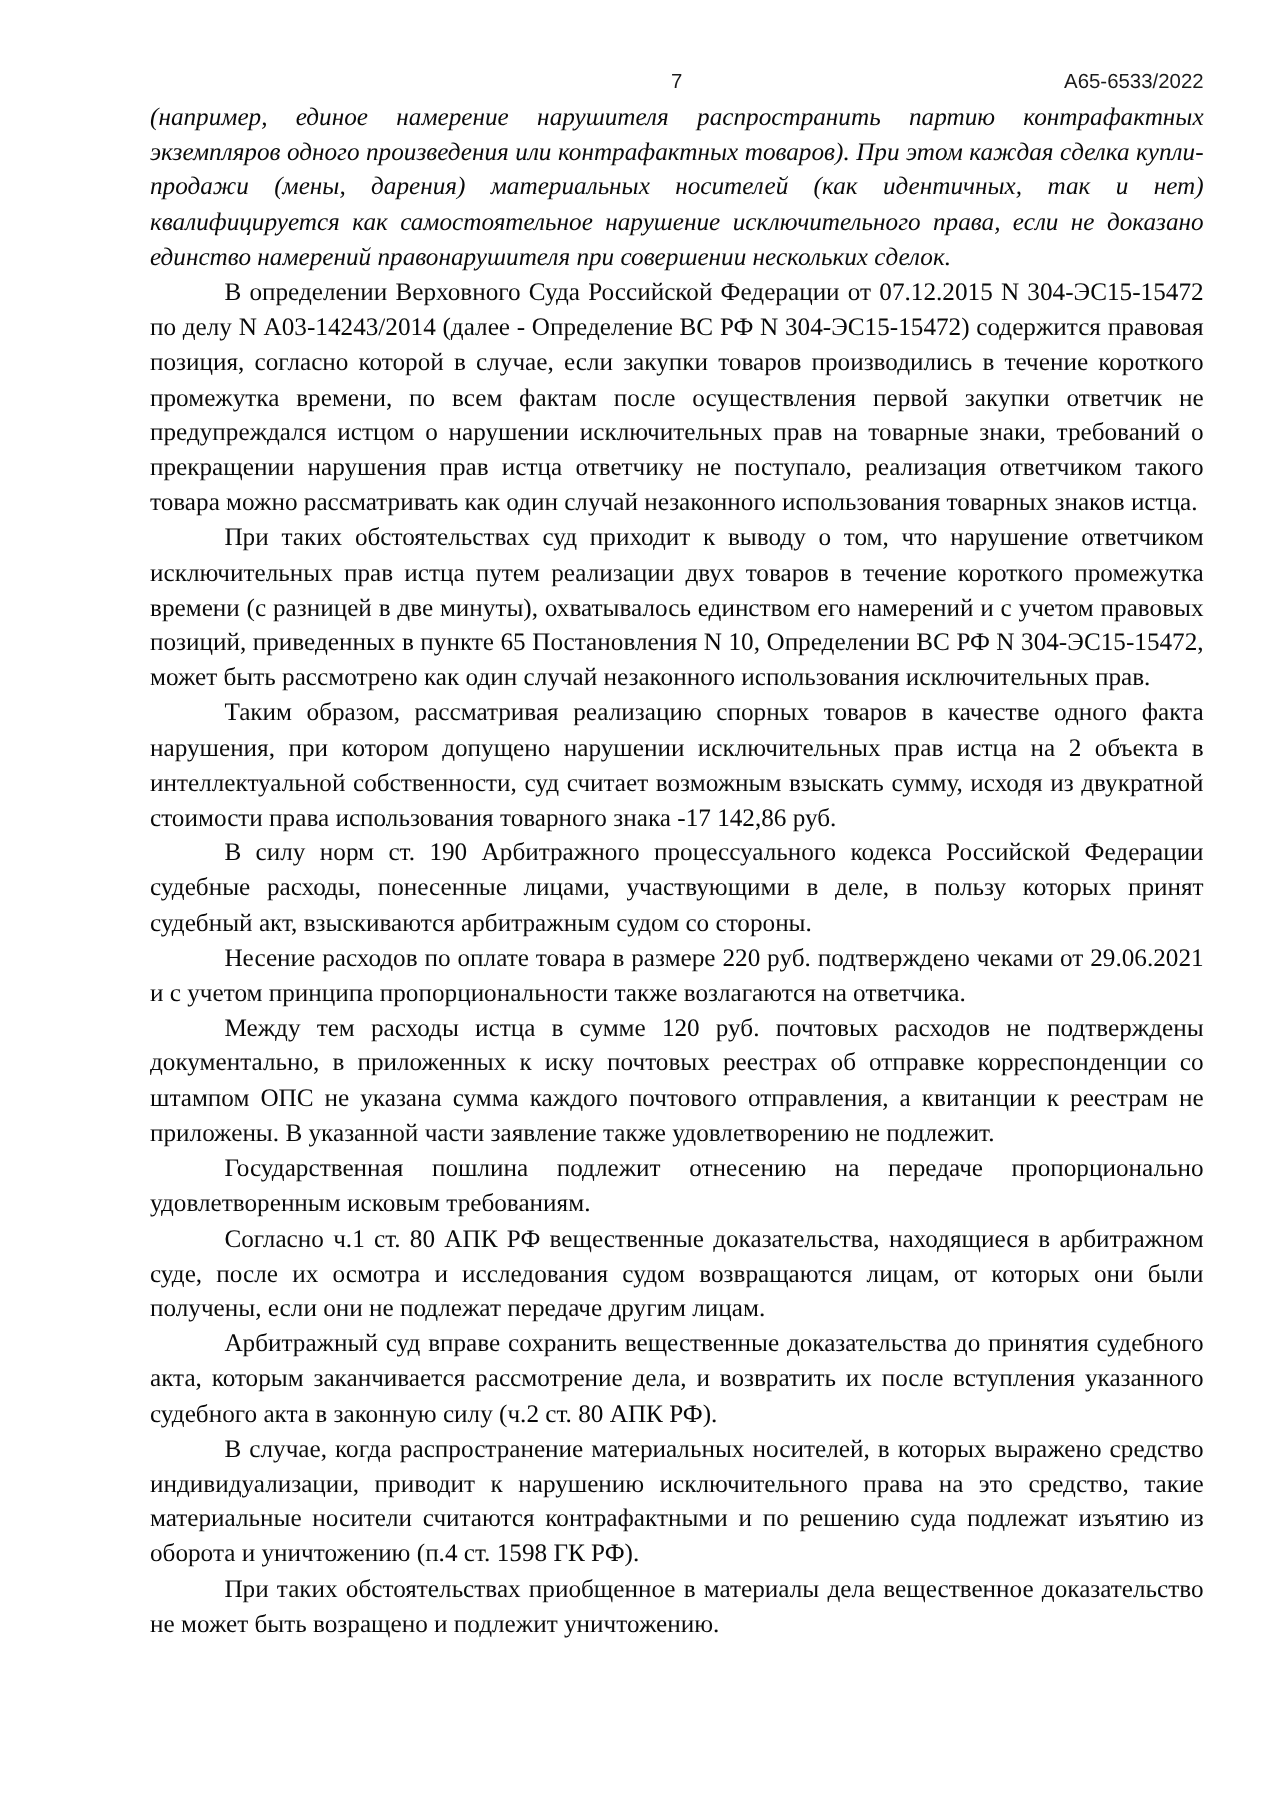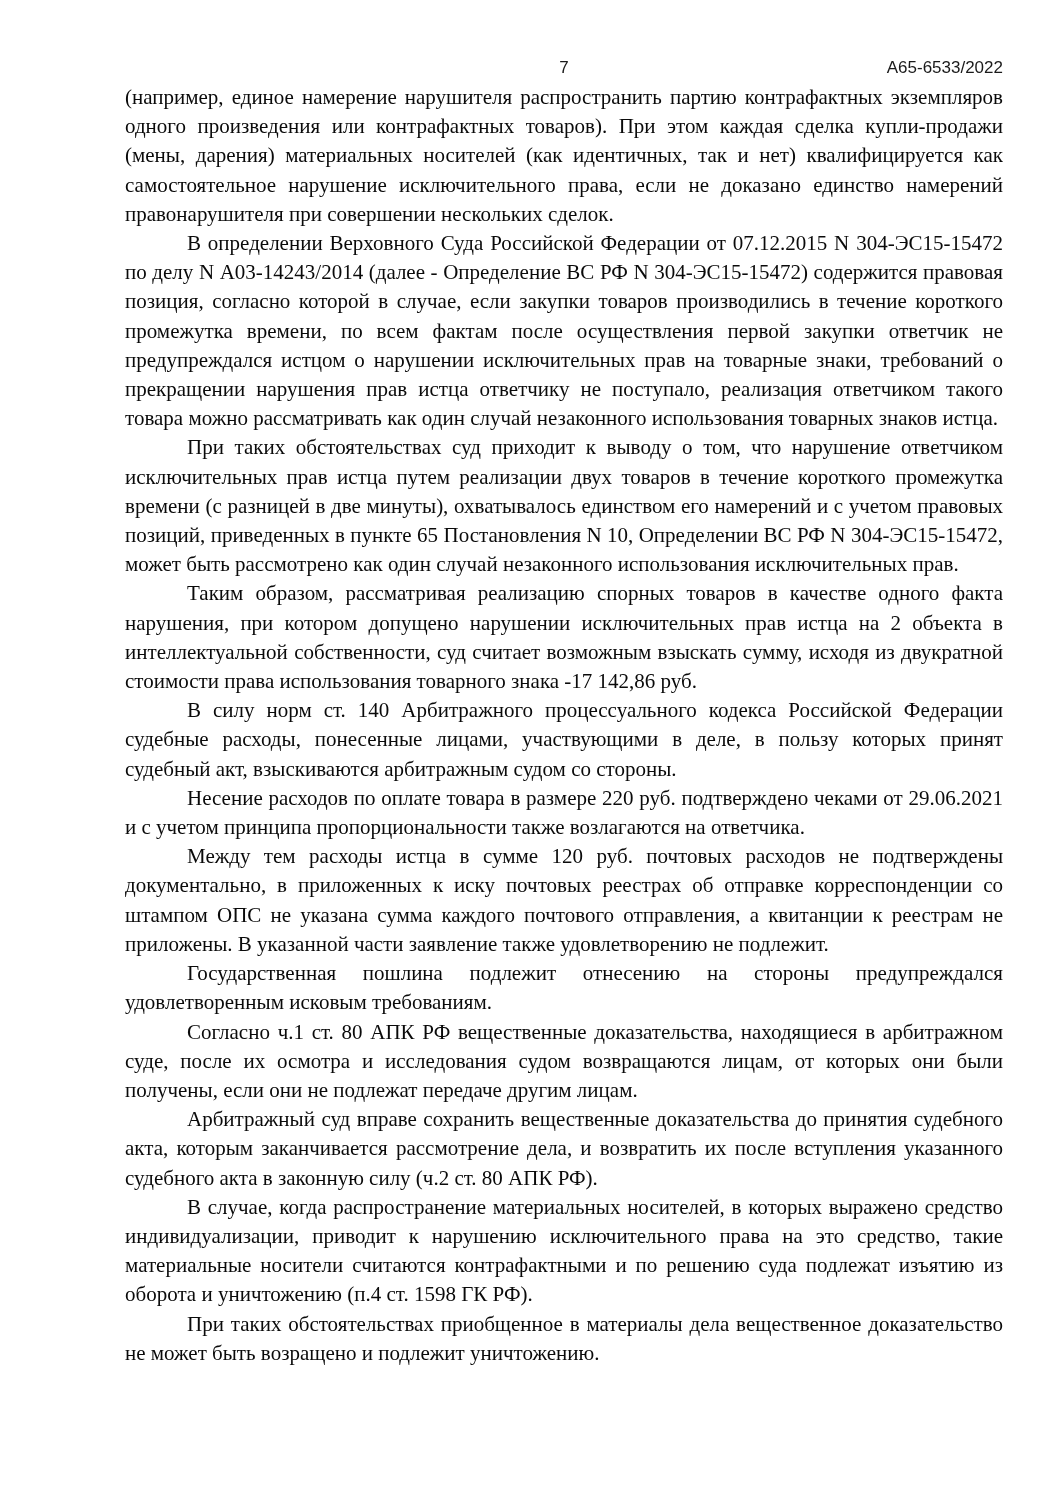--- a/index.html
+++ b/index.html
@@ -47,41 +47,42 @@
     text-align: justify;
     color: #0a0a0a;
   }
   .doc-body p {
     margin: 0;
     padding: 0;
     text-indent: 62px;
   }
   .doc-body p.no-indent {
     text-indent: 0;
+    font-style: italic;
   }
 </style>
 </head>
 <body>
 
 <div class="page">
 
   <div class="header">
     <span class="page-num">7</span>
     <span class="case-num">А65-6533/2022</span>
   </div>
 
   <div class="doc-body">
     <p class="no-indent">(например, единое намерение нарушителя распространить партию контрафактных экземпляров одного произведения или контрафактных товаров). При этом каждая сделка купли-продажи (мены, дарения) материальных носителей (как идентичных, так и нет) квалифицируется как самостоятельное нарушение исключительного права, если не доказано единство намерений правонарушителя при совершении нескольких сделок.</p>
     <p>В определении Верховного Суда Российской Федерации от 07.12.2015 N 304-ЭС15-15472 по делу N А03-14243/2014 (далее - Определение ВС РФ N 304-ЭС15-15472) содержится правовая позиция, согласно которой в случае, если закупки товаров производились в течение короткого промежутка времени, по всем фактам после осуществления первой закупки ответчик не предупреждался истцом о нарушении исключительных прав на товарные знаки, требований о прекращении нарушения прав истца ответчику не поступало, реализация ответчиком такого товара можно рассматривать как один случай незаконного использования товарных знаков истца.</p>
     <p>При таких обстоятельствах суд приходит к выводу о том, что нарушение ответчиком исключительных прав истца путем реализации двух товаров в течение короткого промежутка времени (с разницей в две минуты), охватывалось единством его намерений и с учетом правовых позиций, приведенных в пункте 65 Постановления N 10, Определении ВС РФ N 304-ЭС15-15472, может быть рассмотрено как один случай незаконного использования исключительных прав.</p>
     <p>Таким образом, рассматривая реализацию спорных товаров в качестве одного факта нарушения, при котором допущено нарушении исключительных прав истца на 2 объекта в интеллектуальной собственности, суд  считает возможным  взыскать сумму, исходя из двукратной стоимости права использования товарного знака -17 142,86 руб.</p>
-    <p>В силу норм ст. 140 Арбитражного процессуального кодекса Российской Федерации судебные расходы, понесенные лицами, участвующими в деле, в пользу которых принят судебный акт, взыскиваются арбитражным судом со стороны.</p>
+    <p>В силу норм ст. 190 Арбитражного процессуального кодекса Российской Федерации судебные расходы, понесенные лицами, участвующими в деле, в пользу которых принят судебный акт, взыскиваются арбитражным судом со стороны.</p>
     <p>Несение расходов по оплате товара в размере 220 руб. подтверждено чеками от 29.06.2021 и с учетом принципа пропорциональности также возлагаются на ответчика.</p>
     <p>Между тем расходы истца в сумме 120 руб. почтовых расходов не подтверждены документально, в приложенных к иску почтовых реестрах об отправке корреспонденции со штампом ОПС не указана сумма каждого почтового отправления, а квитанции к реестрам не приложены. В указанной части заявление также удовлетворению не подлежит.</p>
-    <p>Государственная пошлина подлежит отнесению на стороны предупреждался удовлетворенным исковым требованиям.</p>
+    <p>Государственная пошлина подлежит отнесению на передаче пропорционально удовлетворенным исковым требованиям.</p>
     <p>Согласно ч.1 ст. 80 АПК РФ вещественные доказательства, находящиеся в арбитражном суде, после их осмотра и исследования судом возвращаются лицам, от которых они были получены, если они не подлежат передаче другим лицам.</p>
     <p>Арбитражный суд вправе сохранить вещественные доказательства до принятия судебного акта, которым заканчивается рассмотрение дела, и возвратить их после вступления указанного судебного акта в законную силу (ч.2 ст. 80 АПК РФ).</p>
     <p>В случае, когда распространение материальных носителей, в которых выражено средство индивидуализации, приводит к нарушению исключительного права на это средство, такие материальные носители считаются контрафактными и по решению суда подлежат изъятию из оборота и уничтожению (п.4 ст. 1598 ГК РФ).</p>
     <p>При таких обстоятельствах приобщенное в материалы дела вещественное доказательство не может быть возращено и подлежит уничтожению.</p>
 
   </div>
 
 </div>
 
 </body></html>

